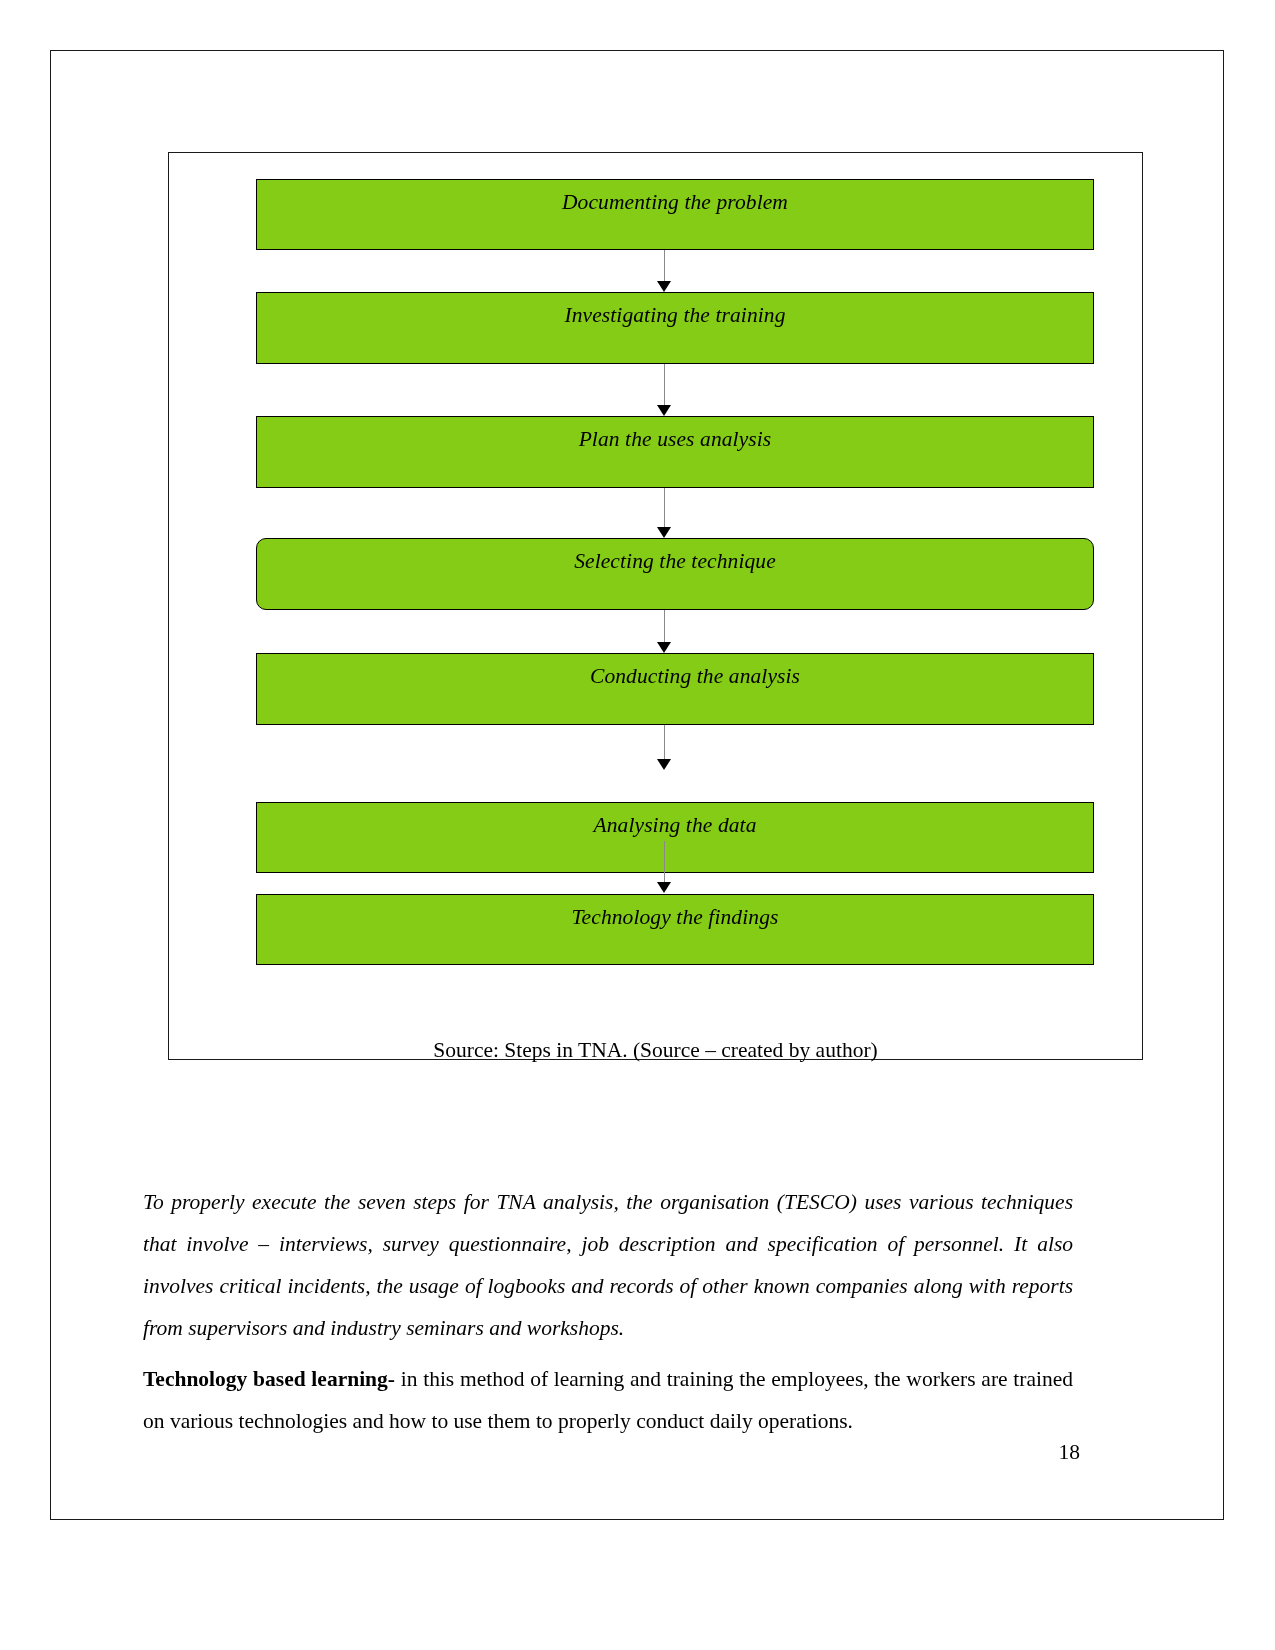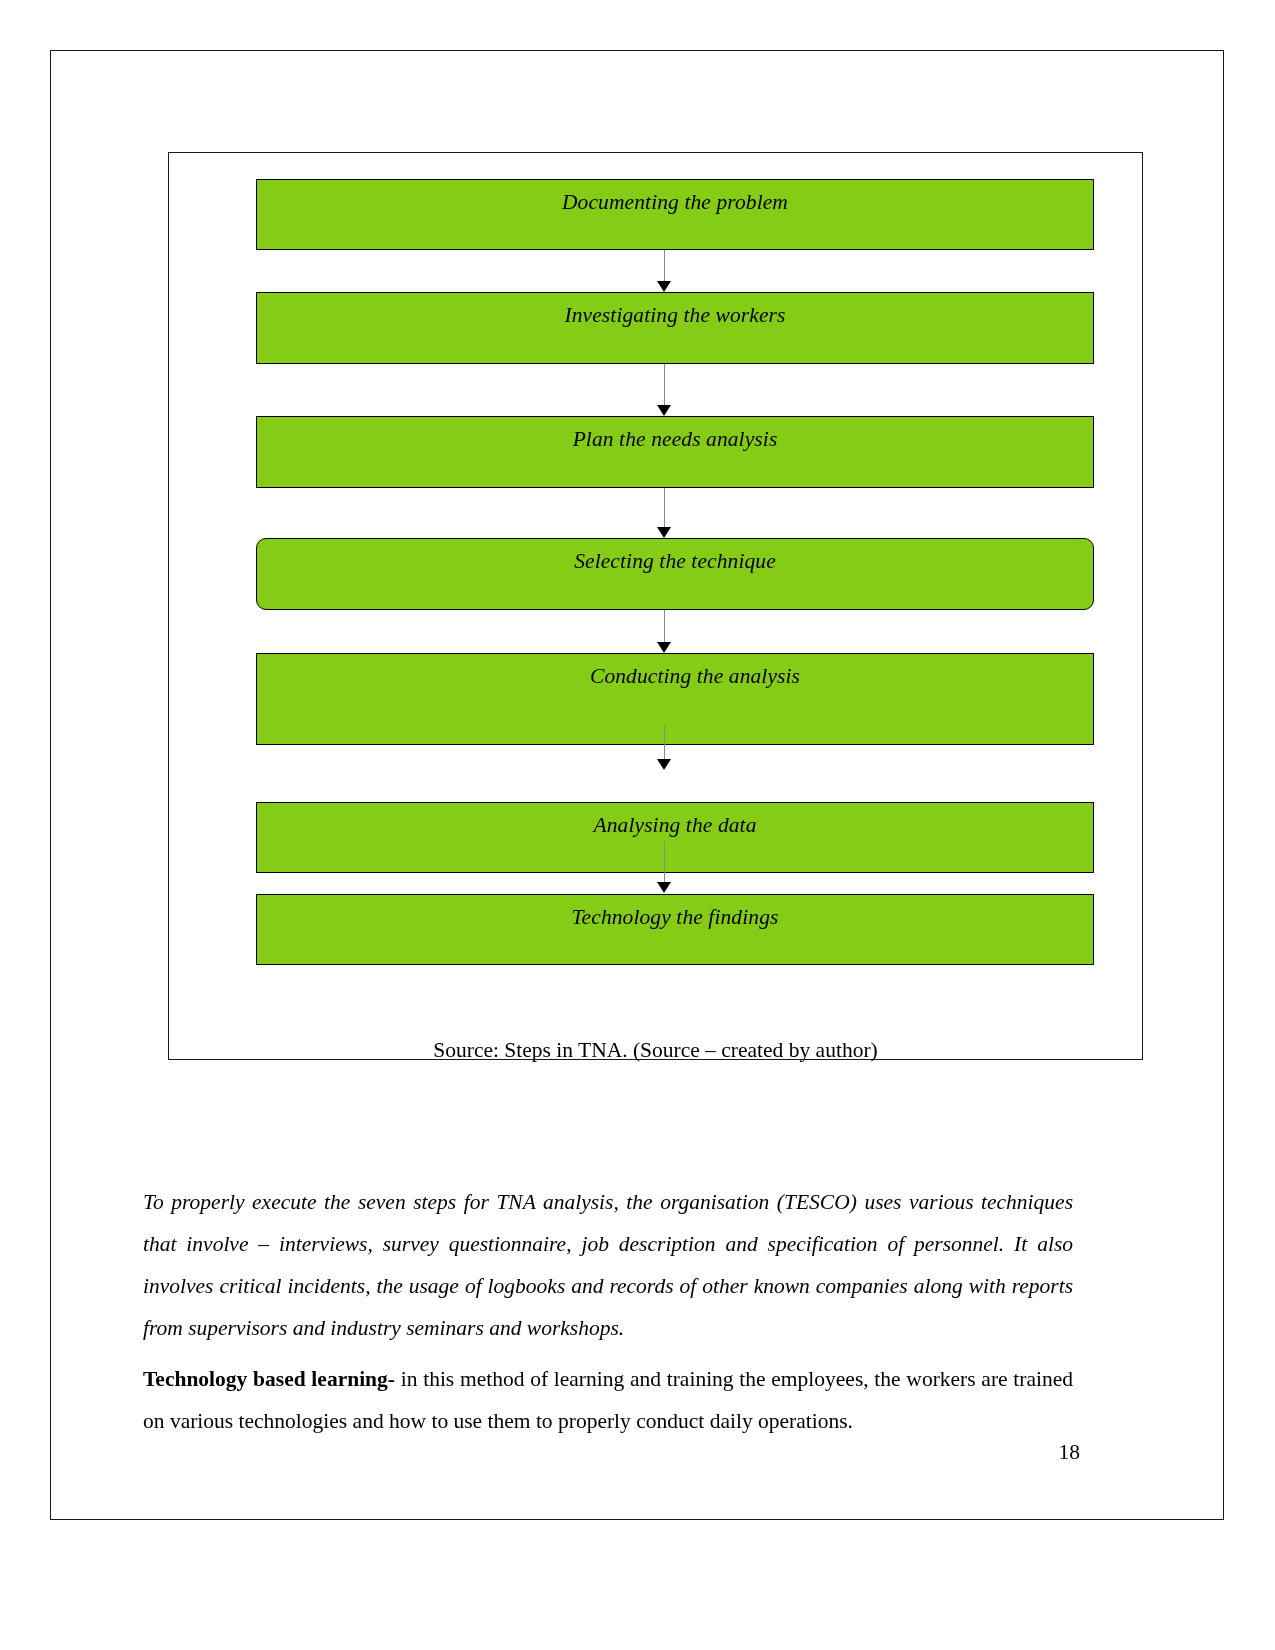--- a/index.html
+++ b/index.html
@@ -56,21 +56,21 @@
     padding-top: 11px;
     letter-spacing: 0.1px;
     white-space: nowrap;
   }
 
   
   .b0 { top: 179px; height: 71px; }
   .b1 { top: 292px; height: 72px; }
   .b2 { top: 416px; height: 72px; }
   .b3 { top: 538px; height: 72px; border-radius: 10px; }
-  .b4 { top: 653px; height: 92px; padding-left: 40px; }
+  .b4 { top: 653px; height: 72px; padding-left: 40px; }
   .b5 { top: 770px; height: 71px; margin-top: 32px; }
   .b6 { top: 894px; height: 71px; }
 
   
   .connector {
     position: absolute;
     left: 664px;
     width: 1px;
     background: #8a8a8a;
   }
@@ -138,27 +138,27 @@
 
 <div id="figure-frame"></div>
 
 <div class="flow-box b0">
   <span class="flow-box-label">Documenting the problem</span>
 </div>
 <div class="connector c0"></div>
 <div class="arrowhead a0"></div>
 
 <div class="flow-box b1">
-  <span class="flow-box-label">Investigating the workers</span>
+  <span class="flow-box-label">Investigating the training</span>
 </div>
 <div class="connector c1"></div>
 <div class="arrowhead a1"></div>
 
 <div class="flow-box b2">
-  <span class="flow-box-label">Plan the needs analysis</span>
+  <span class="flow-box-label">Plan the uses analysis</span>
 </div>
 <div class="connector c2"></div>
 <div class="arrowhead a2"></div>
 
 <div class="flow-box b3">
   <span class="flow-box-label">Selecting the technique</span>
 </div>
 <div class="connector c3"></div>
 <div class="arrowhead a3"></div>
 

